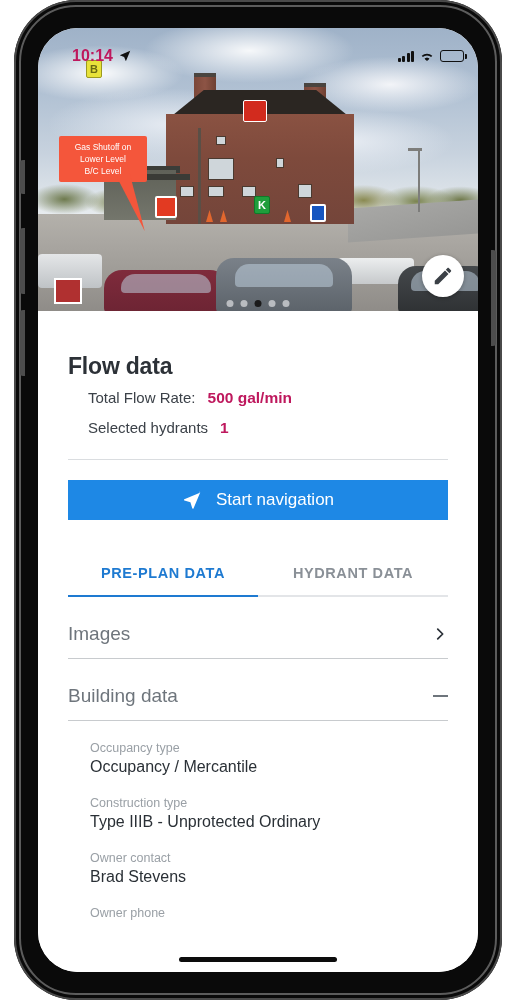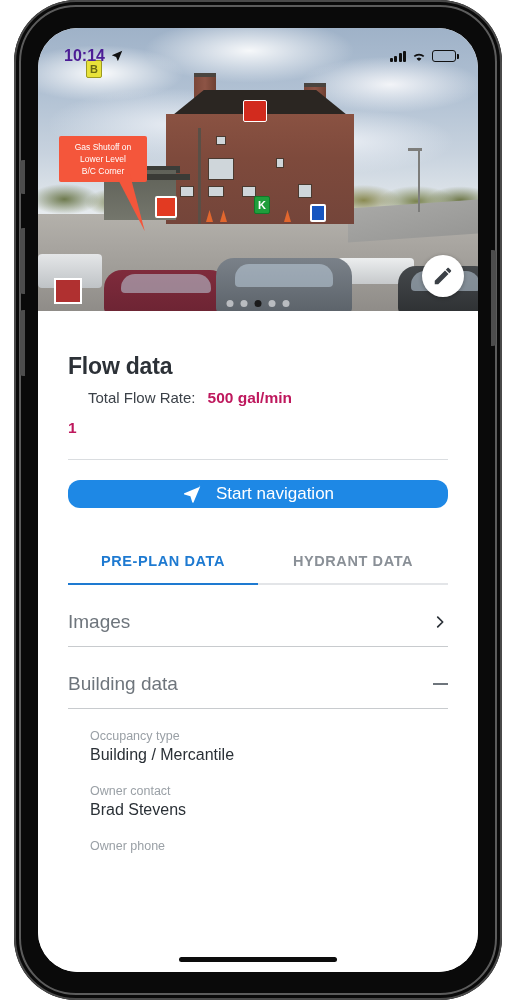--- a/index.html
+++ b/index.html
@@ -39,24 +39,24 @@
     position: absolute;
     left: 24px; top: 28px;
     width: 440px; height: 944px;
     border-radius: 40px;
     background: #ffffff;
     overflow: hidden;
   }
 
   
   #status-bar {
-    position: absolute; top: 0; left: 0; width: 100%; height: 36px;
+    position: absolute; top: 0; left: 8px; width: 100%; height: 36px;
     display: flex; align-items: center; justify-content: space-between;
     padding: 20px 22px 0 26px;
-    z-index: 35; color: #4c1d95;
+    z-index: 35; color: #be185d;
     font-size: 16px; font-weight: bold;
   }
   #status-left { display: flex; align-items: center; gap: 5px; }
   #status-right { display: flex; align-items: center; gap: 5px; }
   .sig-bars { display: flex; align-items: flex-end; gap: 1.5px; height: 11px; }
   .sig-bars i { width: 3px; background: #111; border-radius: 1px; display: block; }
   .sig-bars i:nth-child(1){height:4px;} .sig-bars i:nth-child(2){height:6px;}
   .sig-bars i:nth-child(3){height:8.5px;} .sig-bars i:nth-child(4){height:11px;}
   #battery-icon {
     width: 24px; height: 12px; border: 1.6px solid #111; border-radius: 3px;
@@ -210,22 +210,22 @@
     background:#ffffff; padding: 0 30px;
   }
   #flow-title { font-size: 23px; font-weight: bold; color:#2c3137;
                 margin-top: 42px; letter-spacing:-.2px; }
   .flow-row { display:flex; align-items:baseline; gap: 12px; margin-top: 9px; }
   .flow-label { font-size: 15px; color:#3b4148;margin-left:20px; }
   .flow-value { font-size: 15.5px; color:#be185d; font-weight:bold; }
   #flow-rule { height:1px; background:#dadde0; margin-top: 22px; }
 
   #nav-button {
-    margin-top: 20px; height: 28px; width:100%;
-    background:#1e88e5; border-radius:12px; border:none;
+    margin-top: 20px; height: 40px; width:100%;
+    background:#1e88e5; border-radius:0; border:none;
     display:flex; align-items:center; justify-content:center; gap: 14px;
     color:#ffffff; font-size: 17px; cursor:pointer;
   }
   #nav-arrow-icon { display:block; }
 
   #tabs { display:flex; margin-top: 45px; }
   .tab {
     flex:1; text-align:center; font-size: 14.5px; font-weight: bold;
     letter-spacing: .6px; padding-bottom: 14px; cursor:pointer;
   }
@@ -317,21 +317,21 @@
       <div class="marker" id="marker-k">
         <span>K</span>
       </div>
       <div class="marker" id="marker-blue"></div>
       <div class="marker" id="marker-red-roof"></div>
       <div class="marker" id="marker-red-gas"></div>
 
       <div class="callout" id="callout-gas">
         <div class="tail"></div>
         <div class="ctext">Gas Shutoff on Lower Level</div>
-        <div class="ctext">B/C Corner</div>
+        <div class="ctext">B/C Level</div>
       </div>
 
       <div id="edit-fab">
         <svg width="22" height="22" viewBox="0 0 24 24">
           <path d="M3 17.2V21h3.8L18 9.8l-3.8-3.8L3 17.2zM20.7 7.1c.4-.4.4-1 0-1.4l-2.4-2.4c-.4-.4-1-.4-1.4 0l-1.8 1.8 3.8 3.8 1.8-1.8z" fill="#3b4046"></path>
         </svg>
       </div>
 
       <div id="page-dots">
         <span></span>
@@ -370,20 +370,21 @@
     <div id="content">
 
       <div id="flow-title">Flow data</div>
 
       <div class="flow-row">
         <span class="flow-label">Total Flow Rate:</span>
         <span class="flow-value">500 gal/min</span>
       </div>
 
       <div class="flow-row" style="margin-top:12px;">
+        <span class="flow-label">Selected hydrants</span>
         <span class="flow-value">1</span>
       </div>
 
       <div id="flow-rule"></div>
 
       <button id="nav-button">
         <svg id="nav-arrow-icon" width="20" height="20" viewBox="0 0 24 24">
           <path d="M21.5 3.2L2.8 11.1c-.7.3-.6 1.3.1 1.5l7.2 2.2 2.2 7.2c.2.7 1.2.8 1.5.1l7.9-18.7c.3-.6-.3-1.3-.9-1.2z" fill="#fff"></path>
         </svg>
         <span>Start navigation</span>
@@ -408,21 +409,25 @@
         </svg>
       </div>
 
       <div class="section-row">
         <span class="section-title">Building data</span>
         <span class="minus-icon"></span>
       </div>
 
       <div class="field">
         <div class="field-label">Occupancy type</div>
-        <div class="field-value">Building / Mercantile</div>
+        <div class="field-value">Occupancy / Mercantile</div>
+      </div>
+      <div class="field">
+        <div class="field-label">Construction type</div>
+        <div class="field-value">Type IIIB - Unprotected Ordinary</div>
       </div>
       <div class="field">
         <div class="field-label">Owner contact</div>
         <div class="field-value">Brad Stevens</div>
       </div>
       <div class="field">
         <div class="field-label">Owner phone</div>
         <div class="field-value"></div>
       </div>
     </div>

